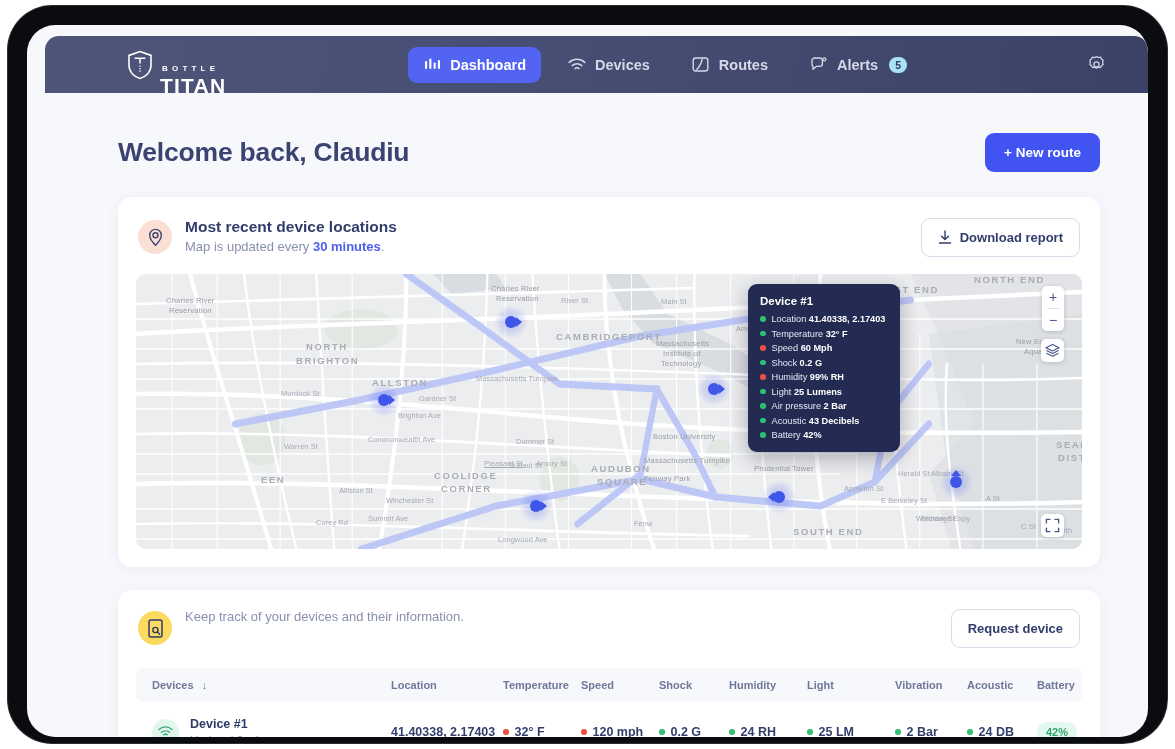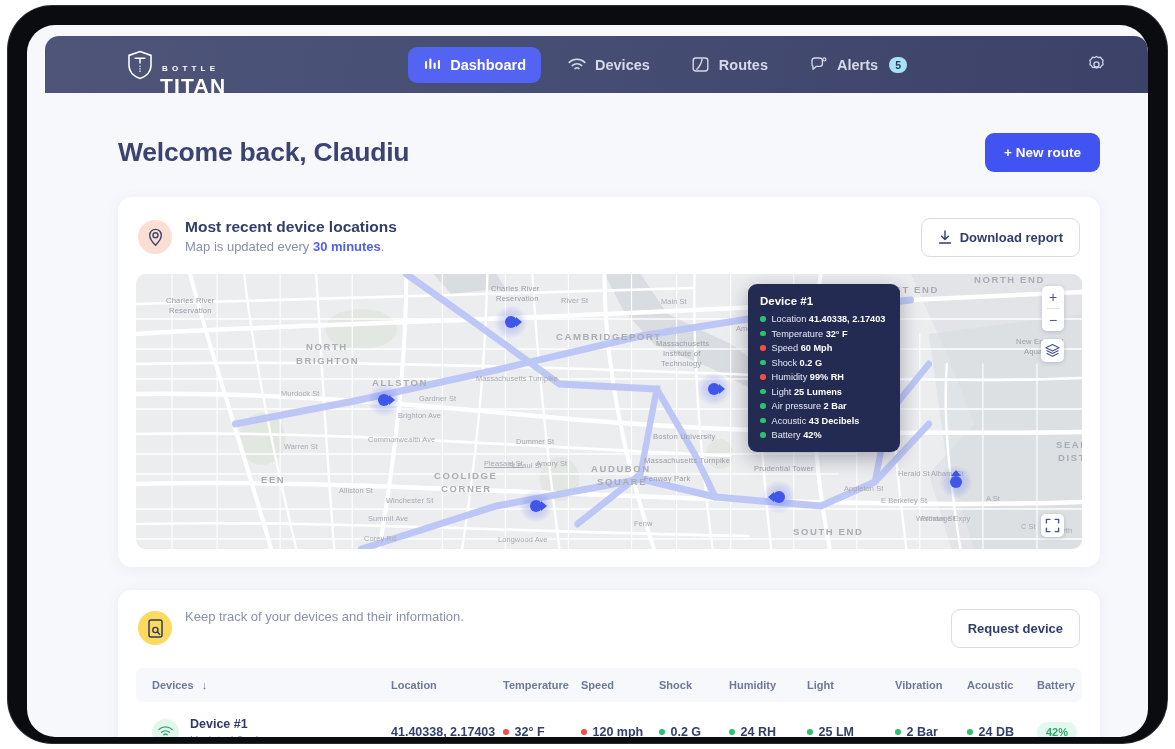--- a/index.html
+++ b/index.html
@@ -409,21 +409,21 @@
               <div class="map-label sm" style="left: 508px; top: 182px;">Massachusetts Turnpike</div>
               <div class="map-label sm" style="left: 618px; top: 190px;">Prudential Tower</div>
               <div class="map-label st" style="left: 762px; top: 195px;">Herald St</div>
               <div class="map-label st" style="left: 795px; top: 195px;">Albany St</div>
               <div class="map-label sm" style="left: 508px; top: 200px;">Fenway Park</div>
               <div class="map-label st" style="left: 708px; top: 210px;">Appleton St</div>
               <div class="map-label st" style="left: 745px; top: 222px;">E Berkeley St</div>
               <div class="map-label st" style="left: 850px; top: 220px;">A St</div>
               <div class="map-label st" style="left: 250px; top: 222px;">Winchester St</div>
               <div class="map-label st" style="left: 203px; top: 212px;">Alliston St</div>
-              <div class="map-label st" style="left: 180px; top: 260px; margin-left: 48px;">Corey Rd</div>
+              <div class="map-label st" style="left: 180px; top: 244px;">Corey Rd</div>
               <div class="map-label st" style="left: 232px; top: 240px;">Summit Ave</div>
               <div class="map-label st" style="left: 362px; top: 261px;">Longwood Ave</div>
               <div class="map-label st" style="left: 498px; top: 245px;">Fenw</div>
               <div class="map-label" style="left: 657px; top: 252px;">SOUTH END</div>
               <div class="map-label st" style="left: 780px; top: 240px;">Waltham St</div>
               <div class="map-label st" style="left: 785px; top: 240px;">Frontage Expy</div>
               <div class="map-label st" style="left: 885px; top: 248px;">C St</div>
               <div class="map-label st" style="left: 905px; top: 252px;">W Fourth</div>
               <div class="map-label" style="left: 125px; top: 200px;">EEN</div>
               <div class="map-label" style="left: 740px; top: 10px;">WEST END</div>

